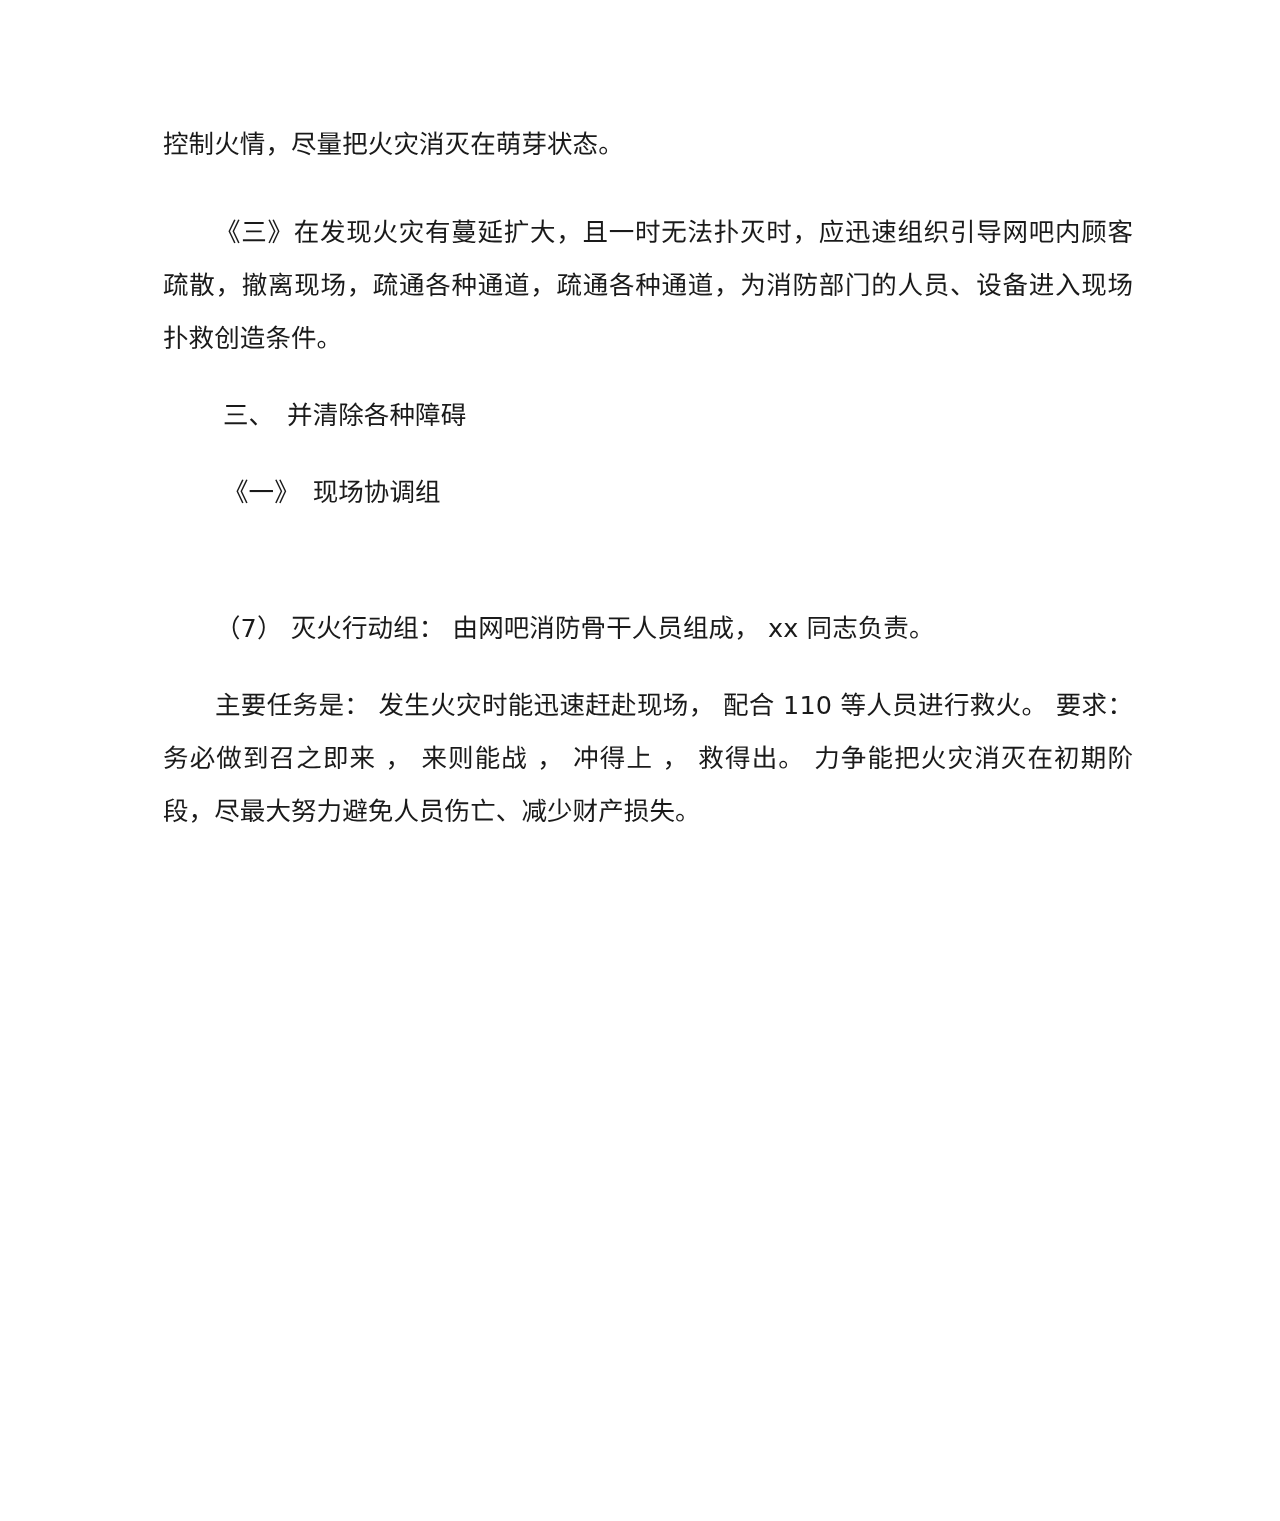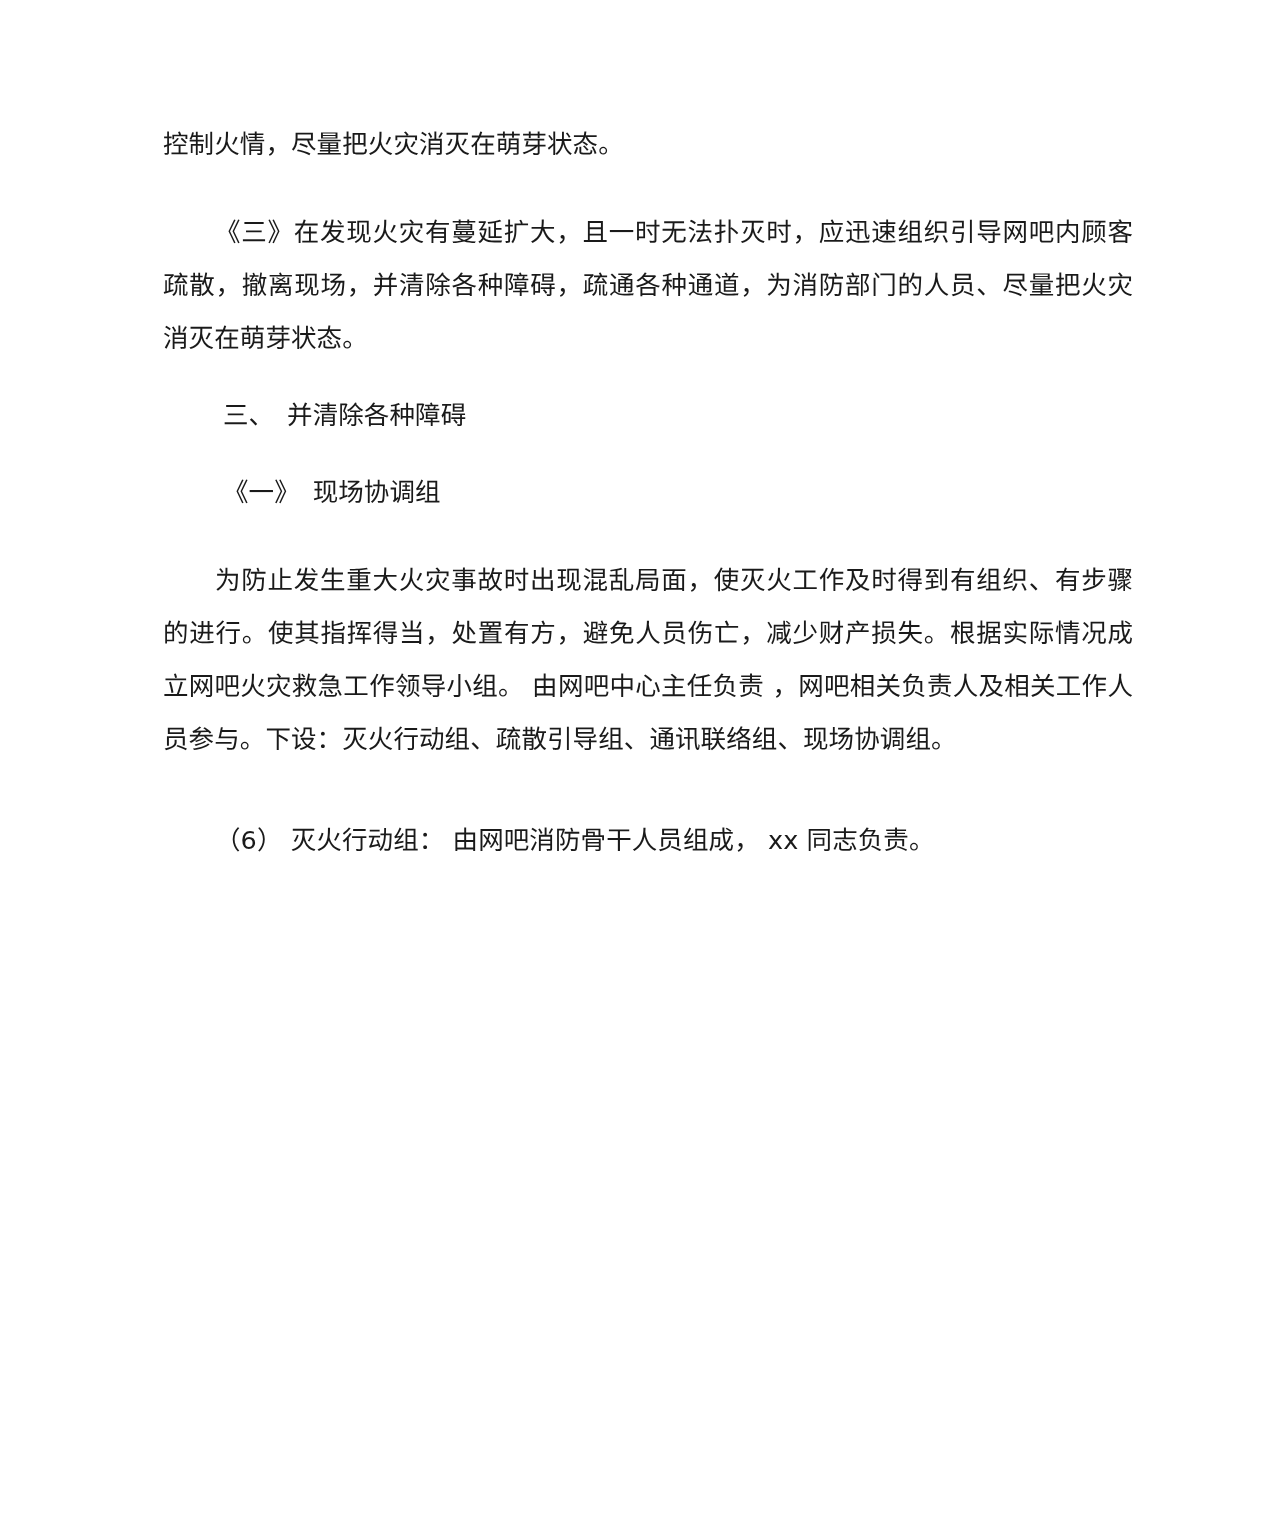--- a/index.html
+++ b/index.html
@@ -45,41 +45,41 @@
 </head>
 <body>
 
 <div class="page">
   <div class="doc-body">
 
     <p class="para">控制火情，尽量把火灾消灭在萌芽状态。</p>
 
     <div class="gap-lg"></div>
 
-    <p class="para indent-2">《三》在发现火灾有蔓延扩大，且一时无法扑灭时，应迅速组织引导网吧内顾客疏散，撤离现场，并清除各种障碍，疏通各种通道，为消防部门的人员、尽量把火灾消灭在萌芽状态。</p>
+    <p class="para indent-2">《三》在发现火灾有蔓延扩大，且一时无法扑灭时，应迅速组织引导网吧内顾客疏散，撤离现场，疏通各种通道，疏通各种通道，为消防部门的人员、设备进入现场扑救创造条件。</p>
 
     <div class="gap-md"></div>
 
     <p class="para indent-head">三、　并清除各种障碍</p>
 
     <div class="gap-md"></div>
 
     <p class="para indent-head">《一》　现场协调组</p>
 
     <div class="gap-lg"></div>
 
-    <p class="para indent-2">为防止发生重大火灾事故时出现混乱局面，使灭火工作及时得到有组织、有步骤的进行。使其指挥得当，处置有方，避免人员伤亡，减少财产损失。根据实际情况成立网吧火灾救急工作领导小组。 由网吧中心主任负责 ，网吧相关负责人及相关工作人员参与。下设：灭火行动组、疏散引导组、通讯联络组、现场协调组。</p>
 
     <div class="gap-md"></div>
 
 
     <div class="gap-md"></div>
 
-    <p class="para indent-2">（6） 灭火行动组： 由网吧消防骨干人员组成， xx 同志负责。</p>
+    <p class="para indent-2">（7） 灭火行动组： 由网吧消防骨干人员组成， xx 同志负责。</p>
 
     <div class="gap-md"></div>
 
+    <p class="para indent-2">主要任务是： 发生火灾时能迅速赶赴现场， 配合 110 等人员进行救火。 要求：务必做到召之即来 ， 来则能战 ， 冲得上 ， 救得出。 力争能把火灾消灭在初期阶段，尽最大努力避免人员伤亡、减少财产损失。</p>
 
     <div class="gap-md"></div>
 
 
   </div>
 </div>
 
 </body></html>

